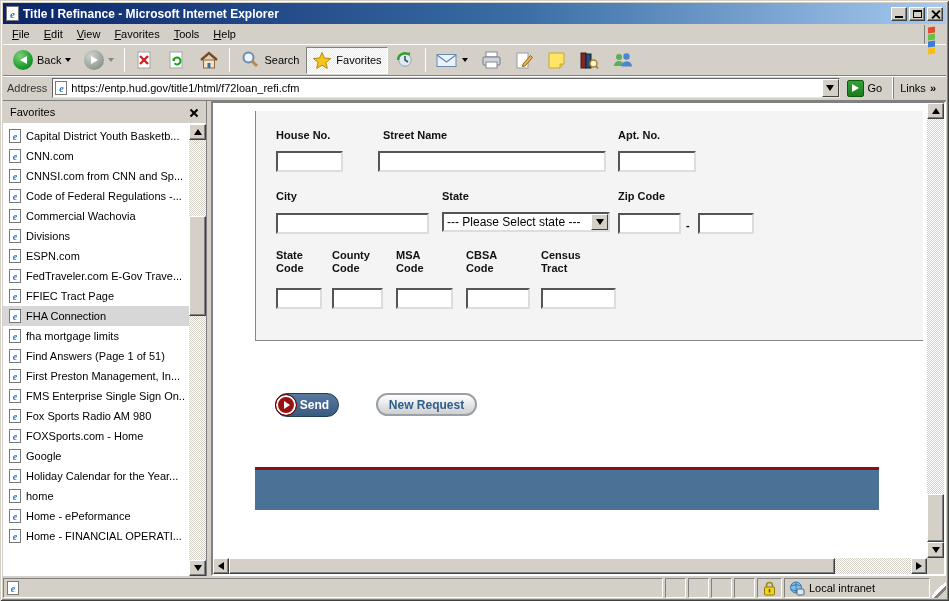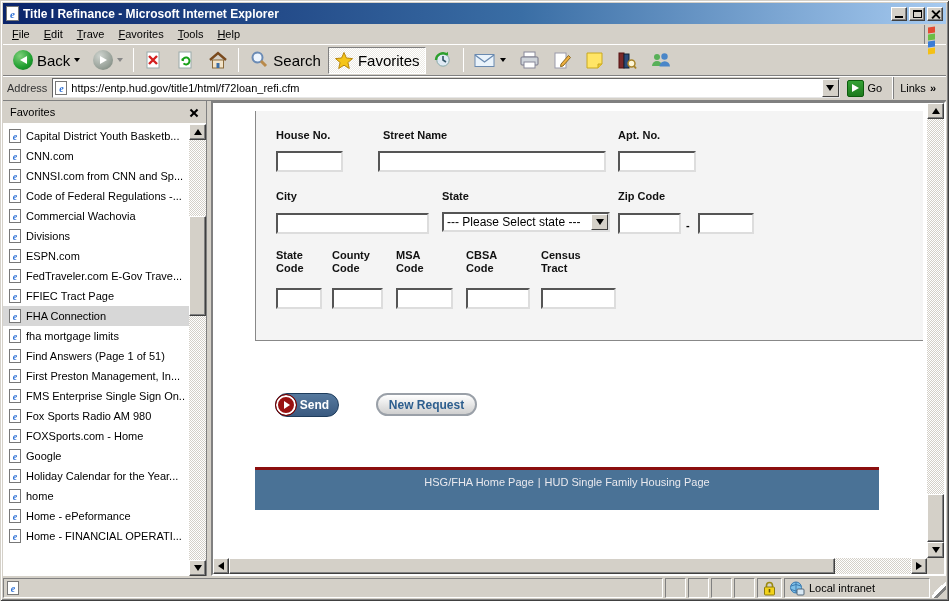--- a/index.html
+++ b/index.html
@@ -44,21 +44,21 @@
   
   .toolbar { height:31px; display:flex; align-items:center; padding:0 4px; gap:1px; flex:0 0 auto;
     border-bottom:1px solid #808080; box-shadow:0 1px 0 #fff; }
   .t-btn { display:flex; align-items:center; gap:4px; padding:3px 5px; height:27px; border:1px solid transparent; }
   .t-btn.pressed { border-color:#808080 #fff #fff #808080;
     background-color:#eceae4;
     background-image:linear-gradient(45deg,#fff 25%,transparent 25%,transparent 75%,#fff 75%),
                      linear-gradient(45deg,#fff 25%,transparent 25%,transparent 75%,#fff 75%);
     background-size:2px 2px; background-position:0 0,1px 1px; }
   .t-sep { width:1px; height:24px; background:#808080; border-right:1px solid #fff; margin:0 3px; }
-  .t-label { font-size:15px; }
+  .t-label { font-size:11px; }
   .drop-arrow { width:0; height:0; border-left:3px solid transparent; border-right:3px solid transparent; border-top:4px solid #000; }
   .drop-arrow.dim { border-top-color:#888; }
   .circle-btn { width:20px; height:20px; border-radius:50%; display:flex; align-items:center; justify-content:center; }
   .circle-btn.back { background:radial-gradient(circle at 35% 30%,#7ed07a,#1e9e2f 60%,#0d6b1d); }
   .circle-btn.fwd  { background:radial-gradient(circle at 35% 30%,#cfd4cf,#9aa39b 60%,#6f7a70); }
   .arrow-l { width:0;height:0;border-top:4px solid transparent;border-bottom:4px solid transparent;border-right:7px solid #fff; }
   .arrow-r { width:0;height:0;border-top:4px solid transparent;border-bottom:4px solid transparent;border-left:7px solid #fff; }
 
   
   .addressbar { height:25px; display:flex; align-items:center; padding:0 4px; gap:5px; flex:0 0 auto;
@@ -179,21 +179,21 @@
         </span>
       <span class="tb-btn">
           <span class="g-close"></span>
         </span>
     </span>
   </div>
 
   <div class="menubar">
     <span class="menu-item">File</span>
     <span class="menu-item">Edit</span>
-    <span class="menu-item">Trave</span>
+    <span class="menu-item">View</span>
     <span class="menu-item">Favorites</span>
     <span class="menu-item">Tools</span>
     <span class="menu-item">Help</span>
     <span class="spacer"></span>
     <span class="winflag">
       <i style="background:#e34b33"></i>
         <i style="background:#6cbe45"></i>
         <i style="background:#3b7cd6"></i>
         <i style="background:#f4c015"></i>
     </span>
@@ -474,23 +474,20 @@
               <span class="tri-right"></span>
             </span>
           <span class="send-lbl">Send</span>
         </span>
         <span class="newreq-btn">
           <span>New Request</span>
         </span>
 
         <div class="red-rule"></div>
         <div class="footer-bar">
-          <div>
-            <a href="#">HSG/FHA Home Page</a><span class="fsep">|</span><a href="#">HUD Single Family Housing Page</a>
-          </div>
         </div>
       </div>
 
       <div class="vscroll dither">
         <span class="sb-btn" style="top:0;">
             <span class="tri-up"></span>
           </span>
         <span class="sb-thumb" style="bottom:16px; height:48px;"></span>
         <span class="sb-btn" style="bottom:0;">
             <span class="tri-down"></span>

